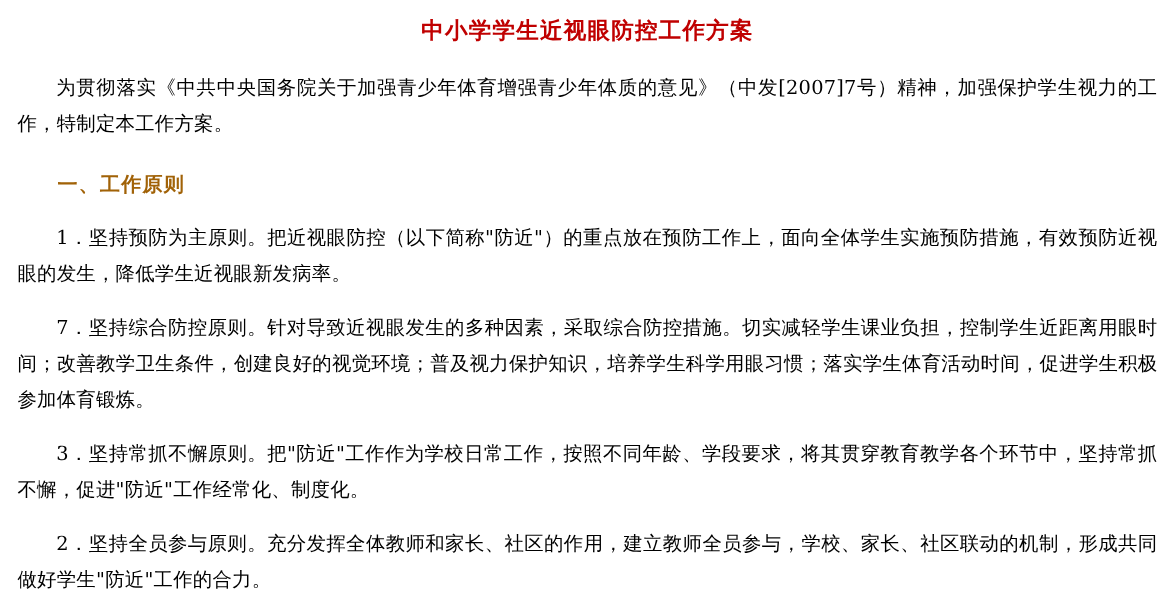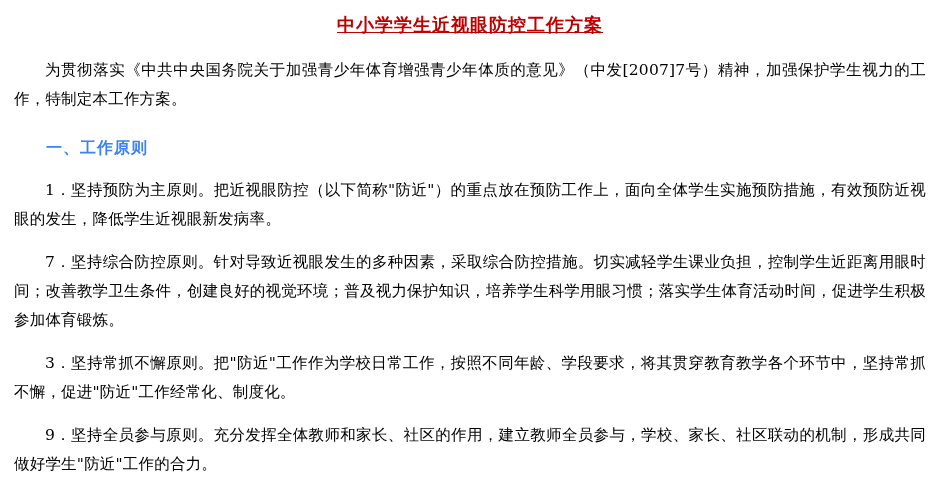--- a/index.html
+++ b/index.html
@@ -23,35 +23,34 @@
   }
   .doc-title {
     text-align: center;
     color: #c00000;
     font-weight: bold;
     font-size: 18px;
     letter-spacing: 1px;
     margin: 12px 0 0 0;
     line-height: 26px;
     font-family: "DejaVu Serif", "Liberation Serif", serif;
-    text-decoration: underline;
   }
   .para {
     font-size: 15.5px;
     line-height: 29px;
     text-align: justify;
     margin: 14px 0 0 0;
     text-indent: 2em;
     letter-spacing: 0.2px;
   }
   .para.first {
     margin-top: 18px;
   }
   .section-heading {
-    color: #3b82f6;
+    color: #a16207;
     font-weight: bold;
     font-size: 16px;
     line-height: 28px;
     margin: 20px 0 0 0;
     text-indent: 2em;
     letter-spacing: 1px;
   }
 </style>
 </head>
 <body>
@@ -63,15 +62,15 @@
   <p class="para first">为贯彻落实《中共中央国务院关于加强青少年体育增强青少年体质的意见》（中发[2007]7号）精神，加强保护学生视力的工作，特制定本工作方案。</p>
 
   <h2 class="section-heading">一、工作原则</h2>
 
   <p class="para">1．坚持预防为主原则。把近视眼防控（以下简称"防近"）的重点放在预防工作上，面向全体学生实施预防措施，有效预防近视眼的发生，降低学生近视眼新发病率。</p>
 
   <p class="para">7．坚持综合防控原则。针对导致近视眼发生的多种因素，采取综合防控措施。切实减轻学生课业负担，控制学生近距离用眼时间；改善教学卫生条件，创建良好的视觉环境；普及视力保护知识，培养学生科学用眼习惯；落实学生体育活动时间，促进学生积极参加体育锻炼。</p>
 
   <p class="para">3．坚持常抓不懈原则。把"防近"工作作为学校日常工作，按照不同年龄、学段要求，将其贯穿教育教学各个环节中，坚持常抓不懈，促进"防近"工作经常化、制度化。</p>
 
-  <p class="para">9．坚持全员参与原则。充分发挥全体教师和家长、社区的作用，建立教师全员参与，学校、家长、社区联动的机制，形成共同做好学生"防近"工作的合力。</p>
+  <p class="para">2．坚持全员参与原则。充分发挥全体教师和家长、社区的作用，建立教师全员参与，学校、家长、社区联动的机制，形成共同做好学生"防近"工作的合力。</p>
 
 </div>
 
 </body></html>

